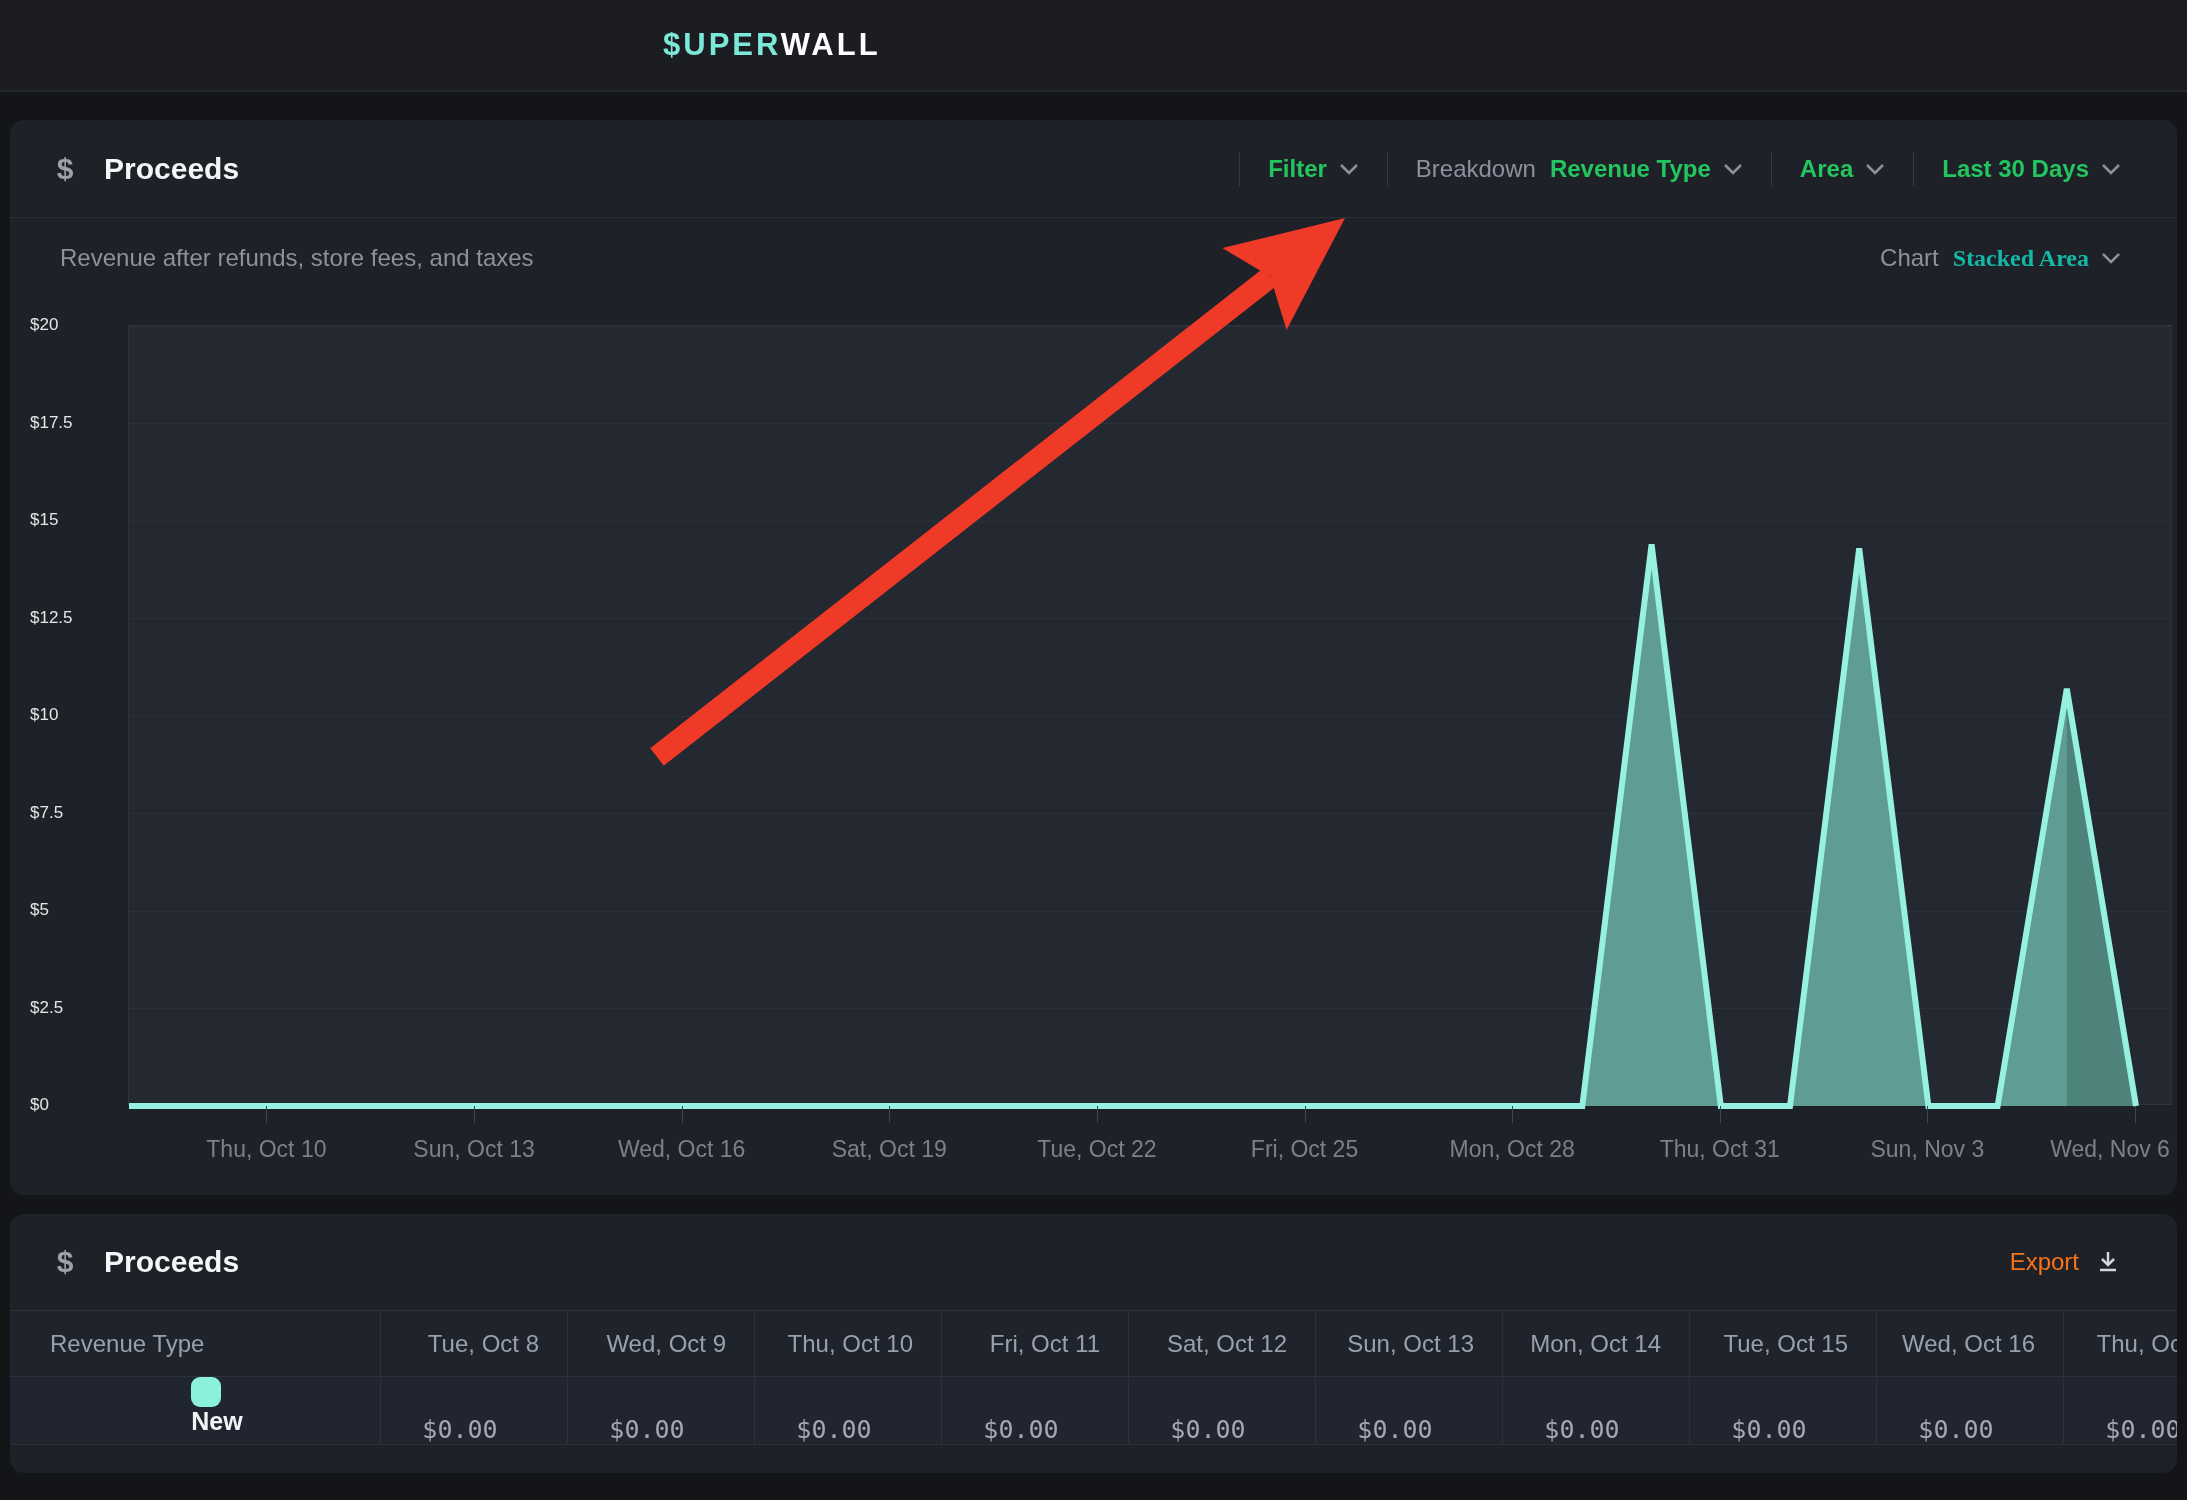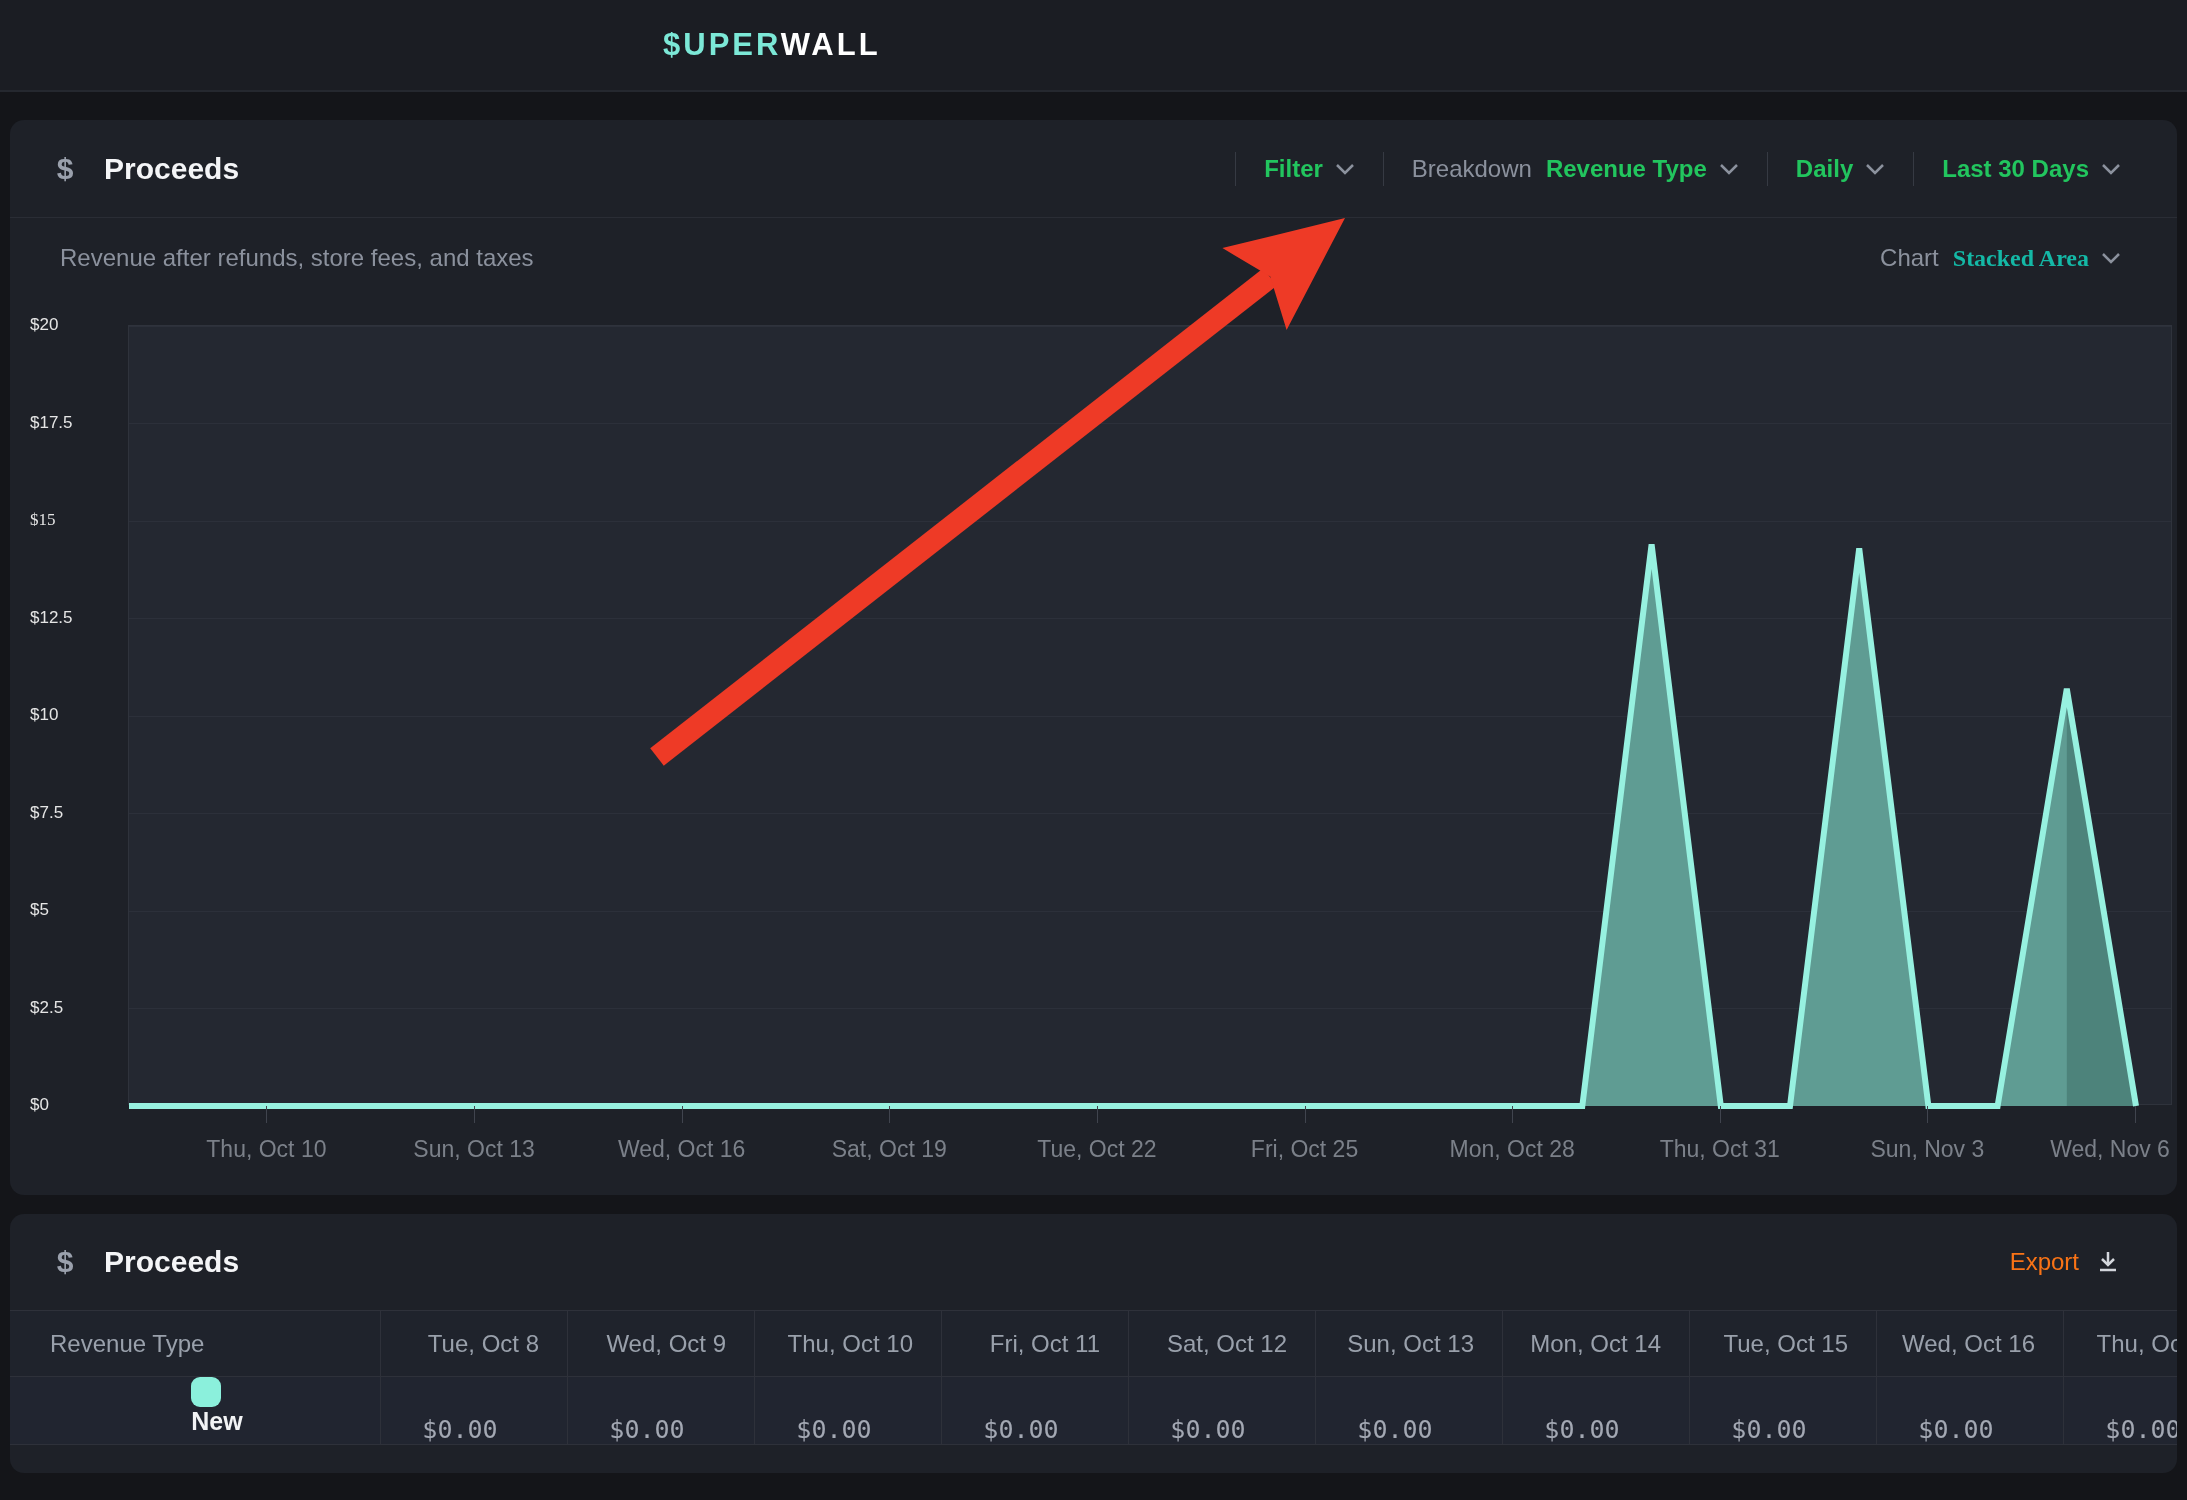--- a/index.html
+++ b/index.html
@@ -126,21 +126,21 @@
         <span class="lbl-muted">Breakdown</span>
         <span class="lbl-strong">Revenue Type</span>
         <span class="chev">
           <svg width="20" height="12" viewBox="0 0 20 12">
               <polyline points="2,2 10,10 18,2" fill="none" stroke="#8b919d" stroke-width="2.5"></polyline>
             </svg>
         </span>
       </div>
       <div class="vdiv"></div>
       <div class="ctl">
-        <span class="lbl-strong">Daily</span>
+        <span class="lbl-strong">Area</span>
         <span class="chev">
           <svg width="20" height="12" viewBox="0 0 20 12">
               <polyline points="2,2 10,10 18,2" fill="none" stroke="#8b919d" stroke-width="2.5"></polyline>
             </svg>
         </span>
       </div>
       <div class="vdiv"></div>
       <div class="ctl">
         <span class="lbl-strong">Last 30 Days</span>
         <span class="chev">
@@ -181,21 +181,21 @@
       <polyline points="0.0,780.0 69.2,780.0 138.4,780.0 207.6,780.0 276.8,780.0 346.0,780.0 415.2,780.0 484.4,780.0 553.7,780.0 622.9,780.0 692.1,780.0 761.3,780.0 830.5,780.0 899.7,780.0 968.9,780.0 1038.1,780.0 1107.3,780.0 1176.5,780.0 1245.7,780.0 1314.9,780.0 1384.1,780.0 1453.3,780.0 1522.6,218.4 1591.8,780.0 1661.0,780.0 1730.2,222.3 1799.4,780.0 1868.6,780.0 1937.8,362.7 2007.0,780.0" fill="none" stroke="#97f1e0" stroke-width="6" stroke-linejoin="miter"></polyline>
     </svg>
   </div>
 <div id="axes">
     <div class="ylab" style="top: 1092px;">$0</div>
     <div class="ylab" style="top: 994.5px;">$2.5</div>
     <div class="ylab" style="top: 897px;">$5</div>
     <div class="ylab" style="top: 799.5px;">$7.5</div>
     <div class="ylab" style="top: 702px;">$10</div>
     <div class="ylab" style="top: 604.5px;">$12.5</div>
-    <div class="ylab" style="top: 507px; font-family: Liberation Serif, serif;">$15</div>
+    <div class="ylab" style="top: 507px;">$15</div>
     <div class="ylab" style="top: 409.5px;">$17.5</div>
     <div class="ylab" style="top: 312px;">$20</div>
     <div class="xtick" style="left: 266.414px;"></div>
     <div class="xlab" style="left: 266.414px;">Thu, Oct 10</div>
     <div class="xtick" style="left: 474.034px;"></div>
     <div class="xlab" style="left: 474.034px;">Sun, Oct 13</div>
     <div class="xtick" style="left: 681.655px;"></div>
     <div class="xlab" style="left: 681.655px;">Wed, Oct 16</div>
     <div class="xtick" style="left: 889.276px;"></div>
     <div class="xlab" style="left: 889.276px;">Sat, Oct 19</div>

